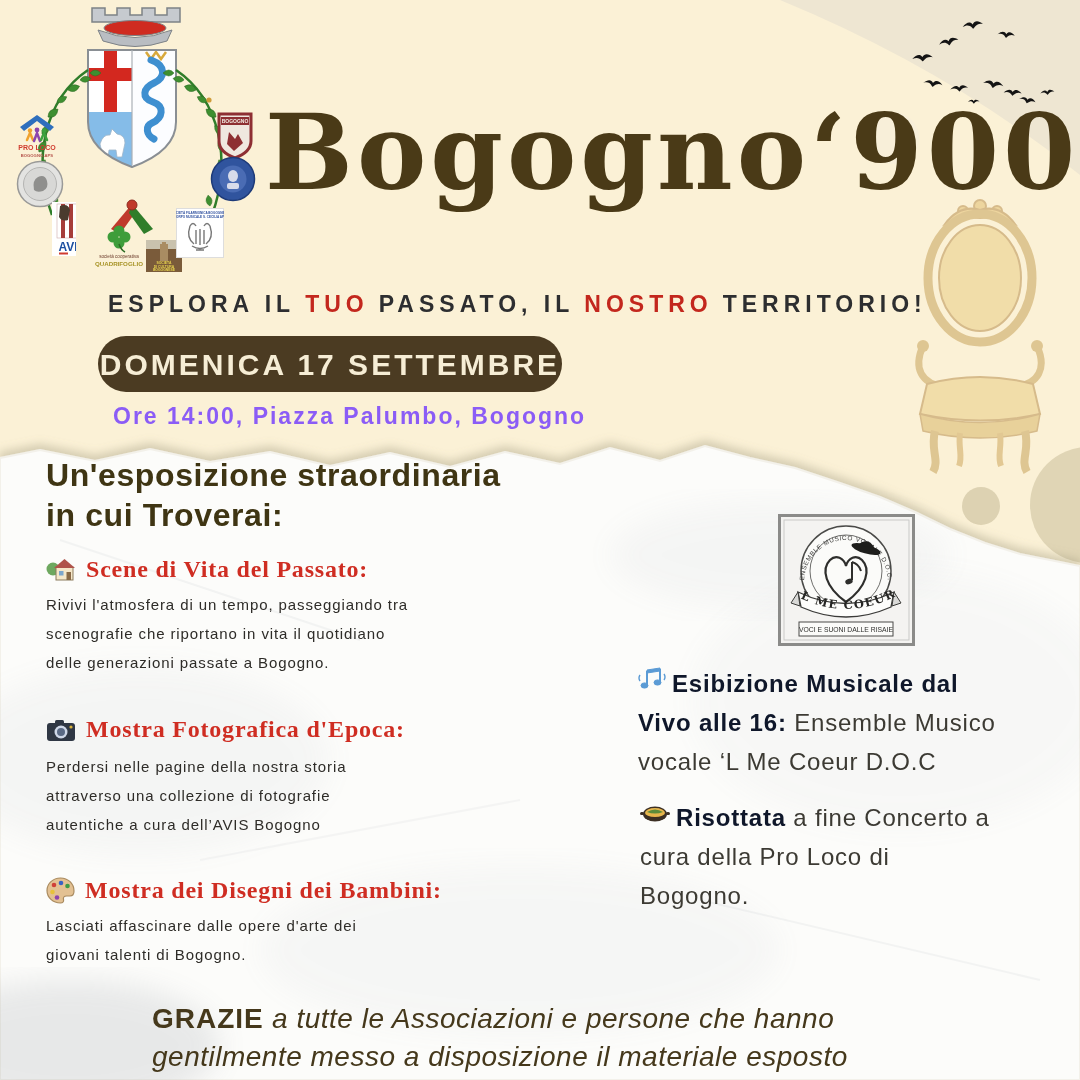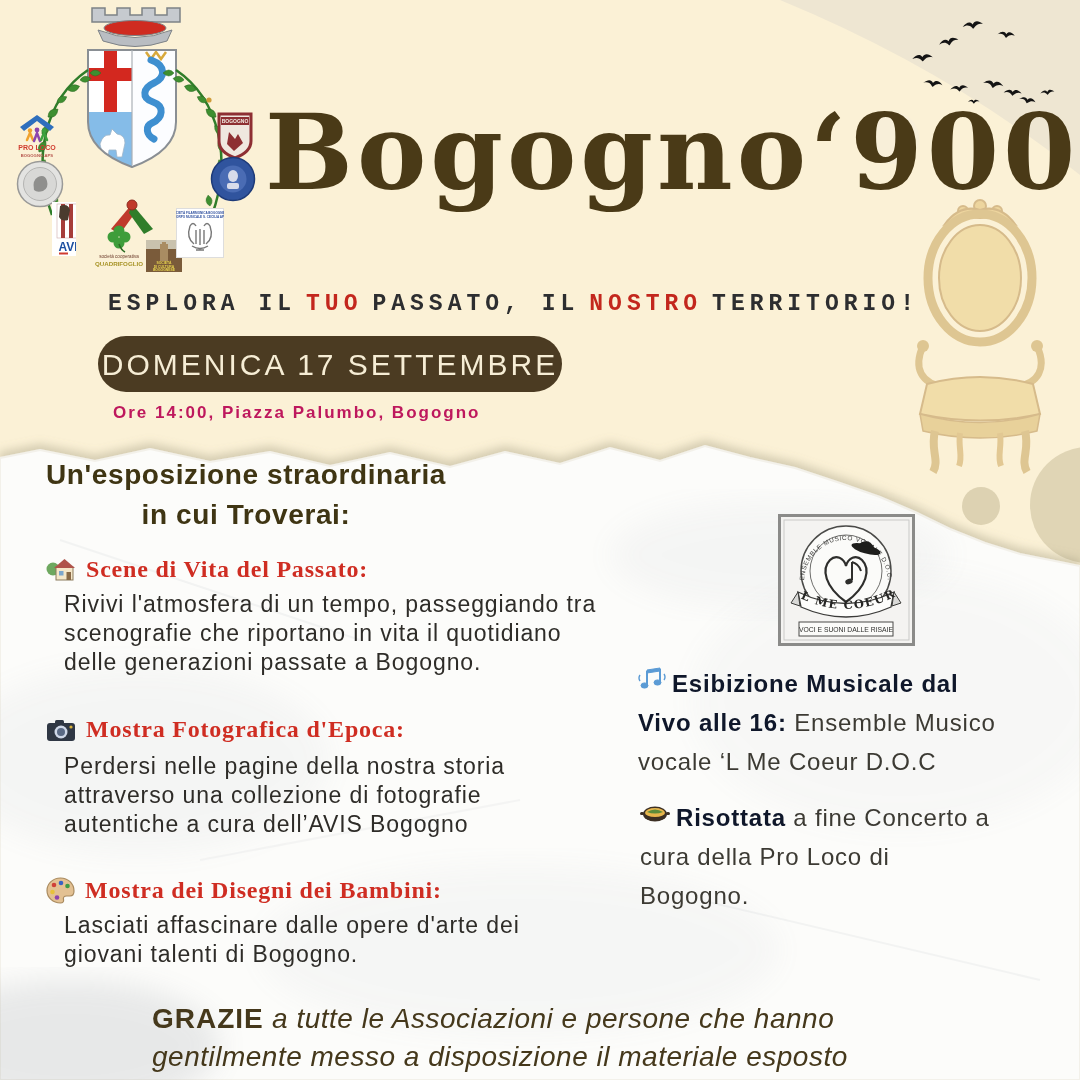--- a/index.html
+++ b/index.html
@@ -12,45 +12,45 @@
   svg { display:block; }
 
   .title {
     left:265px; top:96px; width:775px; text-align:right;
     font-family:"DejaVu Serif", serif; font-weight:700;
     font-size:104px; letter-spacing:4px; color:#4a3a17; line-height:1.1;
     white-space:nowrap;
   }
   .tagline {
     left:108px; top:291px; font-size:23px; font-weight:bold;
-    letter-spacing:5px; color:#2d2e30; white-space:nowrap;font-family:Liberation Mono, monospace;
+    letter-spacing:5px; color:#2d2e30; white-space:nowrap;
   }
   .tagline .red { color:#c3271d; }
   .tagline .sp { margin-right:10px; }
   .pill {
     left:98px; top:336px; width:464px; height:56px; background:#4b3b22;
-    border-radius:30px; color:#f6edd5; font-size:30px; font-weight:normal;
+    border-radius:30px; color:#f6edd5; font-size:30px; font-weight:bold;
     letter-spacing:3px; text-align:center; line-height:57px; white-space:nowrap;
   }
   .location {
-    left:113px; top:403px; font-size:17px; font-weight:bold;
-    letter-spacing:2px; color:#be185d; white-space:nowrap;
+    left:113px; top:403px; font-size:23px; font-weight:bold;
+    letter-spacing:2px; color:#8b5cf6; white-space:nowrap;
   }
   .intro {
-    left:46px; top:455px; font-size:28px; font-weight:bold;
-    color:#3f3513; line-height:40px; letter-spacing:0.6px; white-space:nowrap;text-align:center;
+    left:46px; top:455px; font-size:32px; font-weight:bold;
+    color:#3f3513; line-height:40px; letter-spacing:0.6px; white-space:nowrap;
   }
   .sec-head {
     display:flex; align-items:center; gap:10px;
     font-size:24px; font-weight:bold; color:#cf2d22;
     letter-spacing:0.8px; white-space:nowrap;font-family:Liberation Serif, serif;
   }
   .sec-body {
-    font-size:23px; color:#2e2c28; line-height:29px;
-    letter-spacing:0.9px; white-space:nowrap;margin-left:18px;
+    font-size:15px; color:#2e2c28; line-height:29px;
+    letter-spacing:0.9px; white-space:nowrap;
   }
   .rc-line { font-size:24px; line-height:39px; letter-spacing:0.8px; white-space:nowrap; color:#3c3a33;}
   .rc-line b { color:#0f172a; }
   .notes-glyph { display:inline-block; margin-right:6px; }
   .footer-line { font-size:28px; line-height:38px; color:#45381b; white-space:nowrap; font-style:italic; letter-spacing:0.5px;}
   .footer-line b { font-style:normal; letter-spacing:1px; }
 
   .mini { position:absolute; overflow:hidden; }
   .mini svg text { font-family:"Liberation Sans", sans-serif; }
 </style>

